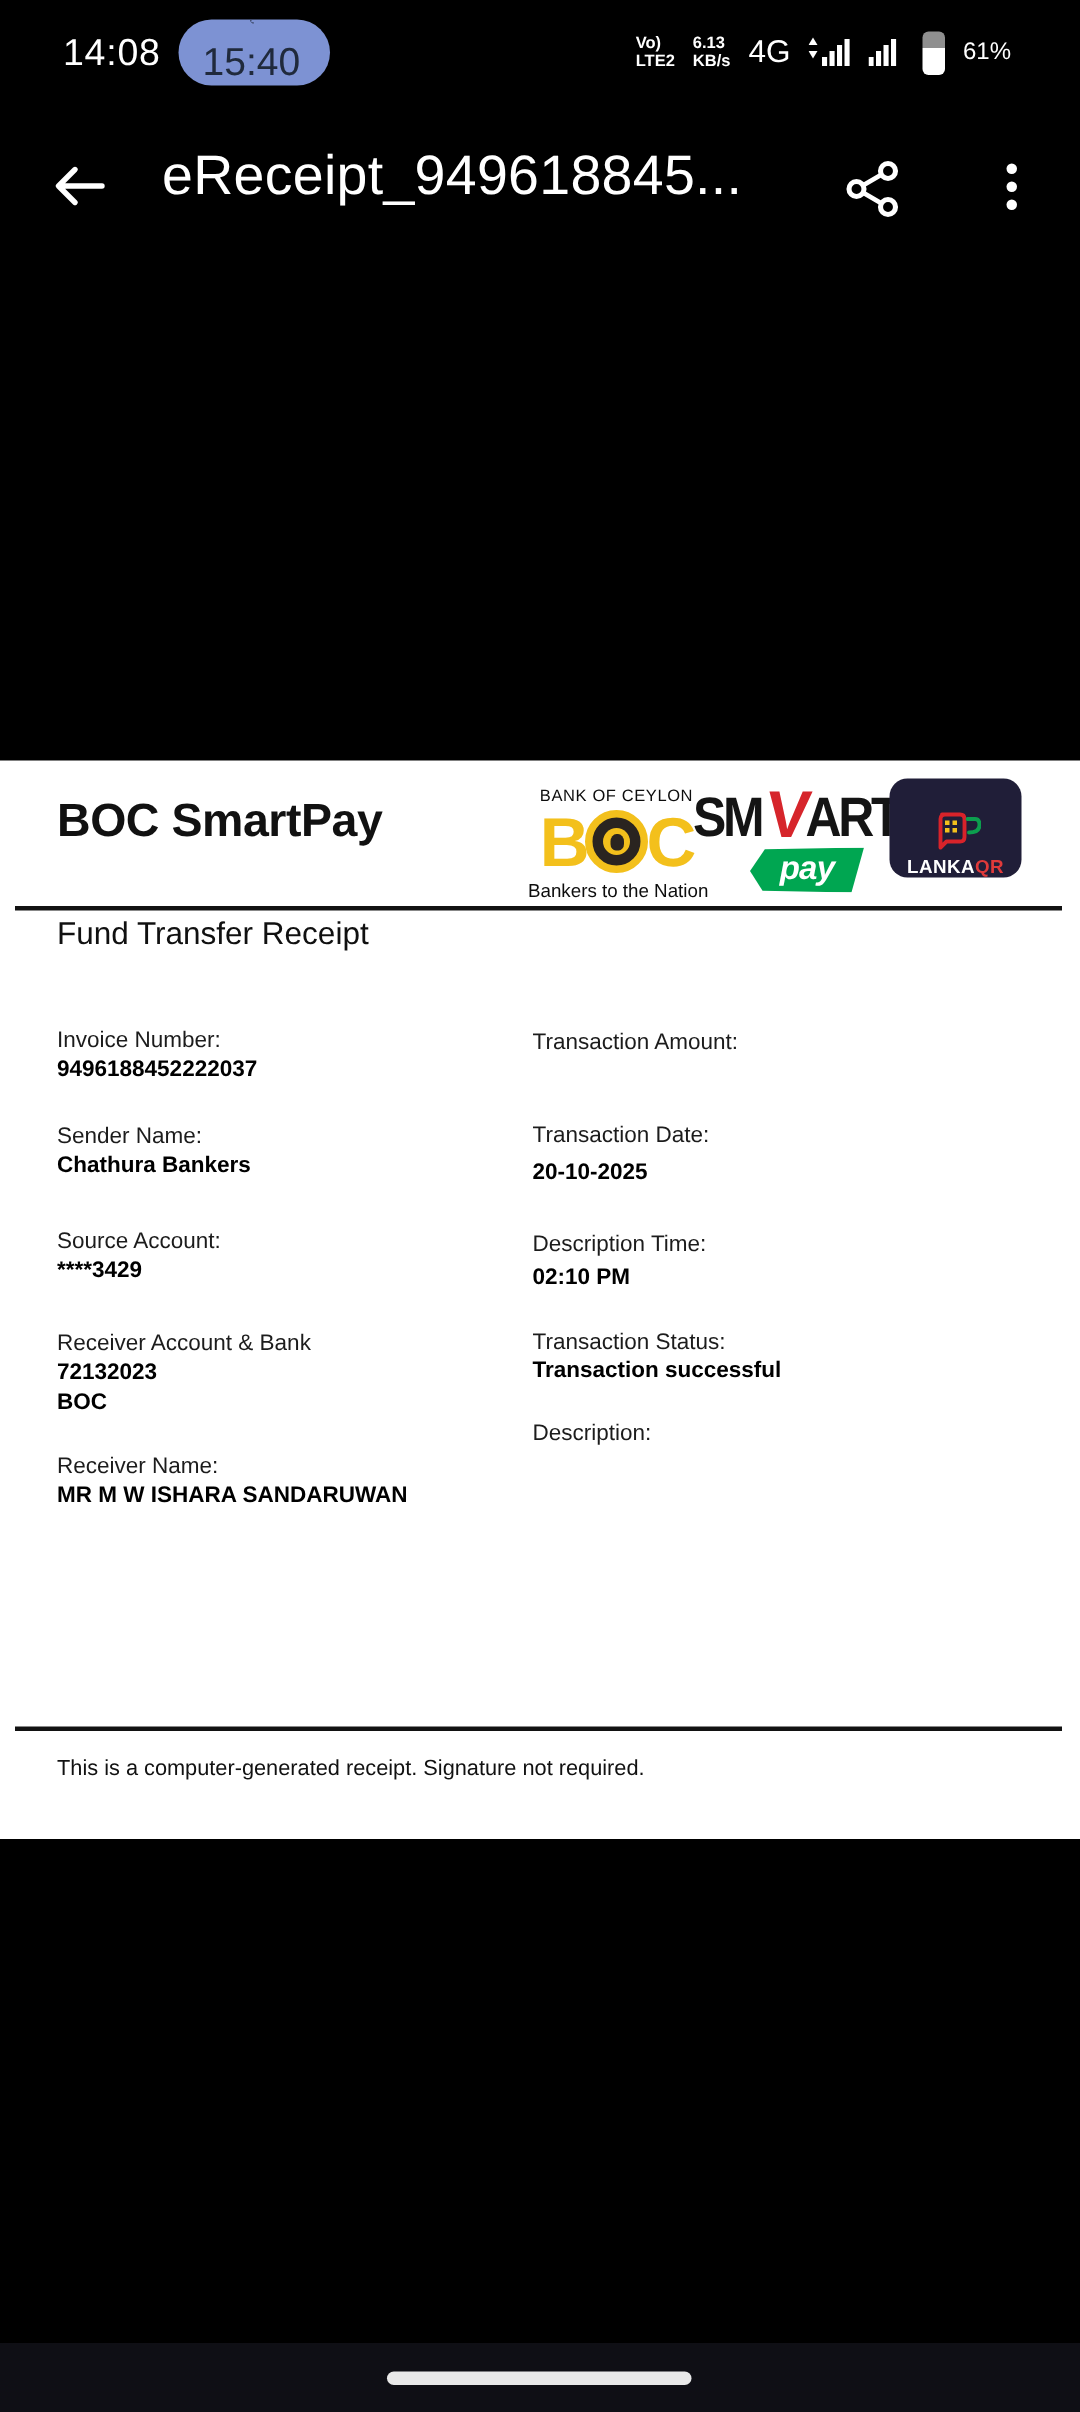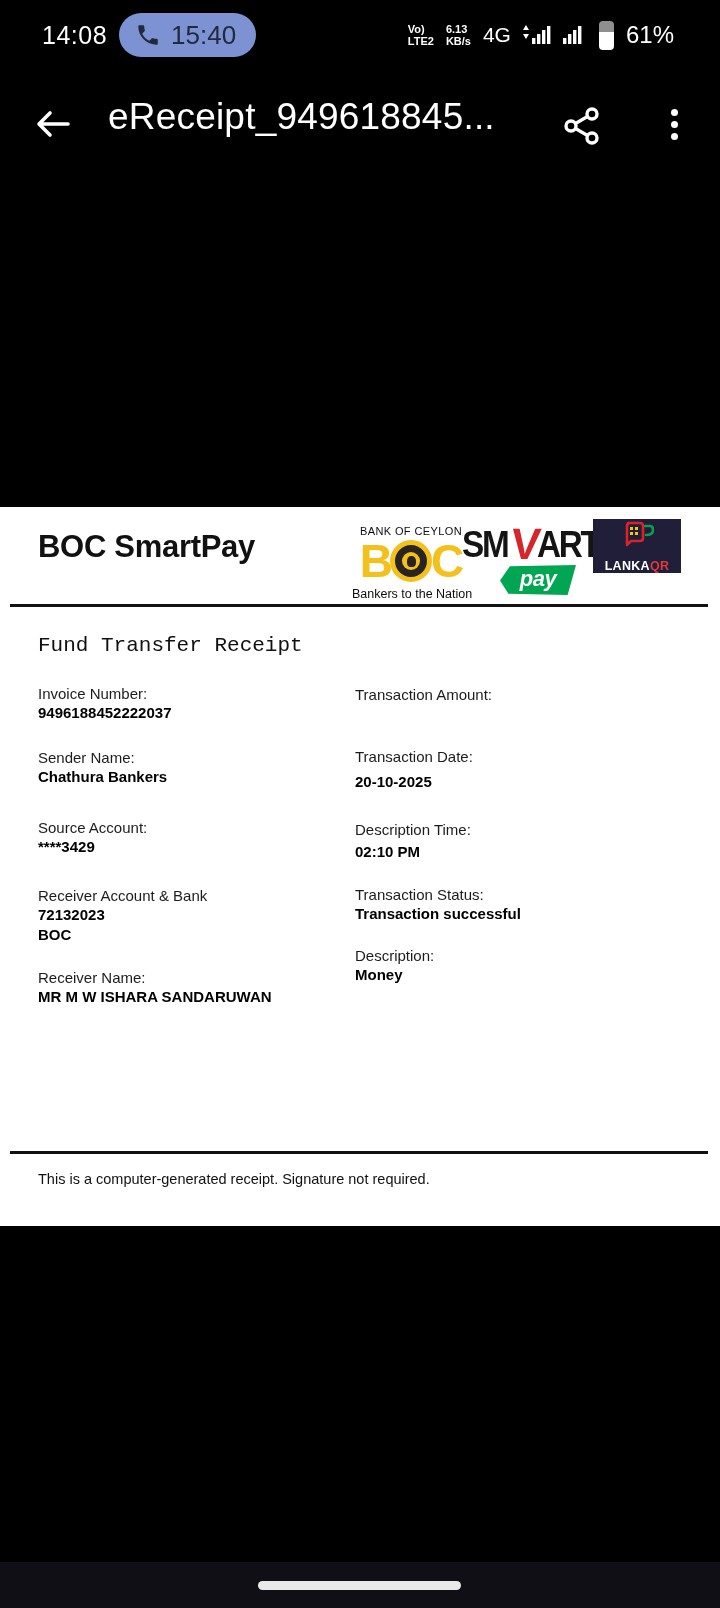--- a/index.html
+++ b/index.html
@@ -13,35 +13,35 @@
 
   
   .status-bar {
     position:absolute; top:0; left:0; width:720px; height:70px;
     display:flex; align-items:center;
   }
   .sb-time { margin-left:42px; color:#fff; font-size:25px; font-weight:400; letter-spacing:.5px; }
   .call-pill {
     margin-left:12px; height:44px; padding:0 20px 0 16px;
     background:#7D92D3; border-radius:22px;
-    display:flex; align-items:center; gap:10px;
+    display:flex; align-items:center; gap:10px;flex-direction:column;
   }
   .call-pill .dur { color:#202A3C; font-size:26px; font-weight:400; }
   .sb-right {
     position:absolute; right:46px; top:0; height:70px;
     display:flex; align-items:center; gap:12px;
   }
   .stack2 { display:flex; flex-direction:column; align-items:flex-start; line-height:12px; }
   .stack2 span { color:#fff; font-size:11px; font-weight:700; }
   .sb-4g { color:#fff; font-size:21px; font-weight:400; }
   .batt {
     width:15px; height:29px; border-radius:4px;
     background:linear-gradient(to top, #ffffff 61%, #8F8F8F 61%);
   }
-  .sb-batt-pct { color:#fff; font-size:24px; font-weight:400;text-align:center; }
+  .sb-batt-pct { color:#fff; font-size:16px; font-weight:400;text-align:center; }
 
   
   .app-bar { position:absolute; top:84px; left:0; width:632px; height:86px; }
   .back-btn { position:absolute; left:30px; top:18px; width:44px; height:44px; }
   .appbar-title {
     position:absolute; left:108px; top:12px; width:430px;
     color:#fff; font-size:37px; font-weight:400; letter-spacing:.2px;
     white-space:nowrap; overflow:hidden;
   }
   .share-btn { position:absolute; left:558px; top:18px; width:46px; height:46px; }
@@ -83,31 +83,31 @@
   .smart-v { font-size:44px; font-weight:900; color:#D6252B; line-height:30px; margin:0 -3px 0 -2px; transform:skewX(-6deg); position:relative; top:-2px; }
   .pay-badge {
     position:absolute; right:4px; top:40px; width:76px; height:30px;
     background:#00A651;
     clip-path:polygon(0 52%, 13% 4%, 100% 0, 89% 100%, 11% 96%);
     display:flex; align-items:center; justify-content:center;
   }
   .pay-badge span { color:#fff; font-size:22px; font-weight:700; font-style:italic; letter-spacing:-.5px; padding-bottom:2px; }
 
   
-  .lankaqr { position:absolute; left:593px; top:12px; width:88px; height:54px;
-    background:#201E38; border-radius:0;
-    display:flex; flex-direction:column; align-items:center; justify-content:space-between; gap:2px; }
+  .lankaqr { position:absolute; left:593px; top:12px; width:88px; height:66px;
+    background:#201E38; border-radius:12px;
+    display:flex; flex-direction:column; align-items:center; justify-content:flex-end; gap:2px; }
   .lq-text { font-size:12.5px; font-weight:800; letter-spacing:.3px; }
   .lq-text .w { color:#fff; } .lq-text .r { color:#E03A3A; }
 
   .divider { position:absolute; left:10px; right:12px; height:3px; background:#121212; }
   .divider.top { top:97px; }
   .divider.bottom { top:644px; }
 
-  .receipt-title { position:absolute; left:38px; top:127px; font-size:21px; color:#101010;font-family:Liberation Mono, monospace; }
+  .receipt-title { position:absolute; left:38px; top:104px; font-size:21px; color:#101010; }
 
   .field { position:absolute; }
   .field.l { left:38px; width:300px; }
   .field.r { left:355px; width:330px; }
   .flabel { font-size:15px; color:#1c1c1c; line-height:19px; }
   .fvalue { font-size:15px; font-weight:700; color:#000; line-height:20px; }
   .fvalue.gap6 { margin-top:6px; }
   .fvalue.gap3 { margin-top:3px; }
 
   .page-footer { position:absolute; left:38px; top:664px; font-size:14.5px; color:#111; }
@@ -253,21 +253,20 @@
   <div class="field r" style="top:313px">
     <div class="flabel">Description Time:</div>
     <div class="fvalue gap3">02:10 PM</div>
   </div>
   <div class="field r" style="top:378px">
     <div class="flabel">Transaction Status:</div>
     <div class="fvalue">Transaction successful</div>
   </div>
   <div class="field r" style="top:439px">
     <div class="flabel">Description:</div>
-    <div class="fvalue">Money</div>
   </div>
 
   <div class="divider bottom"></div>
   <div class="page-footer">This is a computer-generated receipt. Signature not required.</div>
 </div>
 
 <div class="nav-bar">
   <div class="home-pill"></div>
 </div>
 

